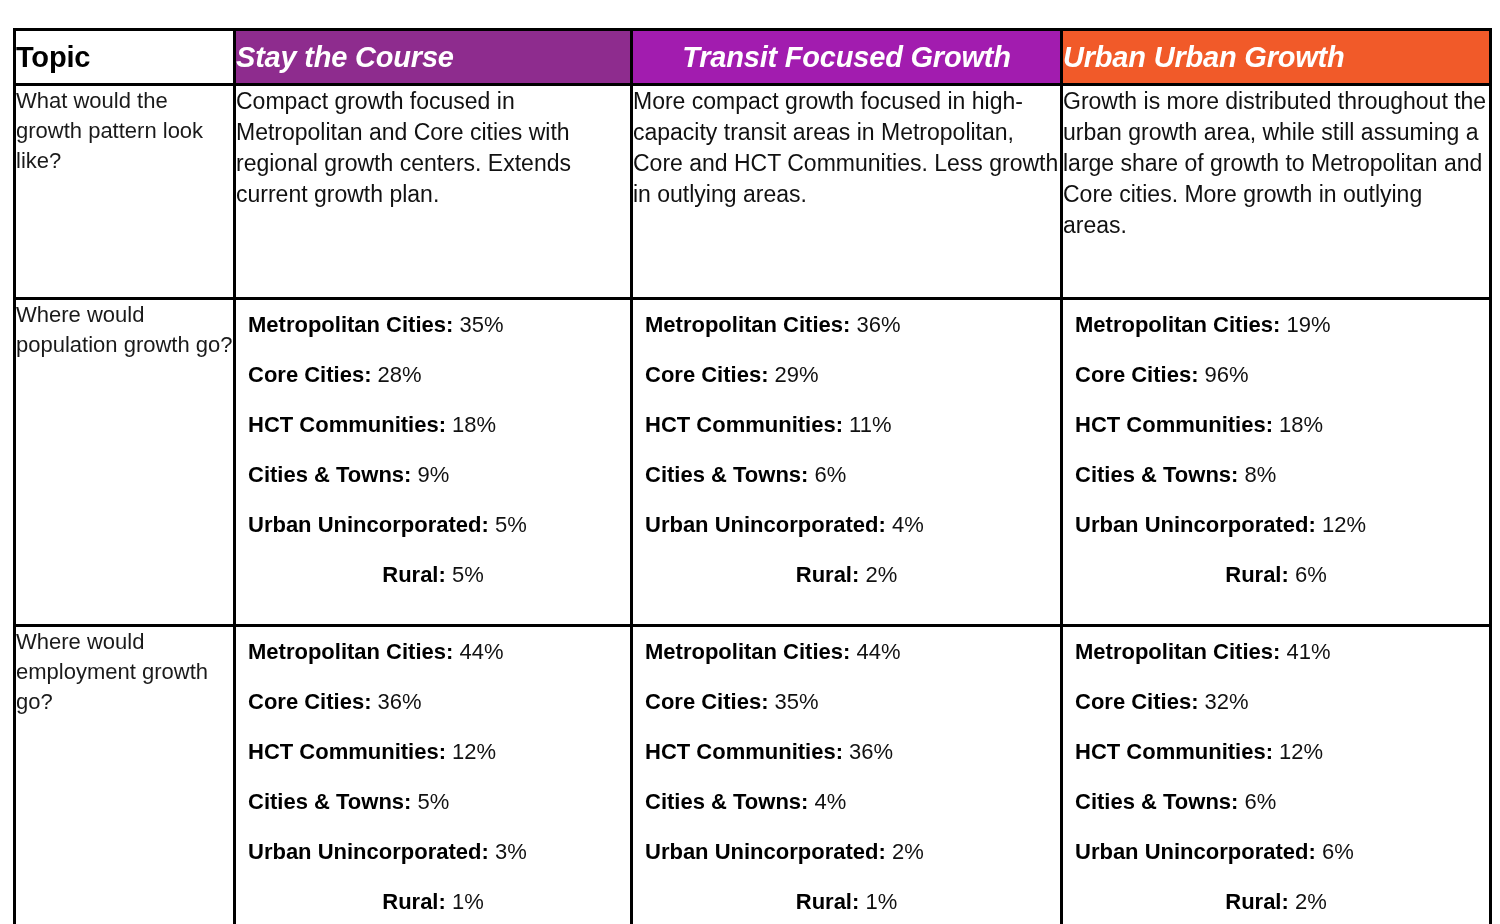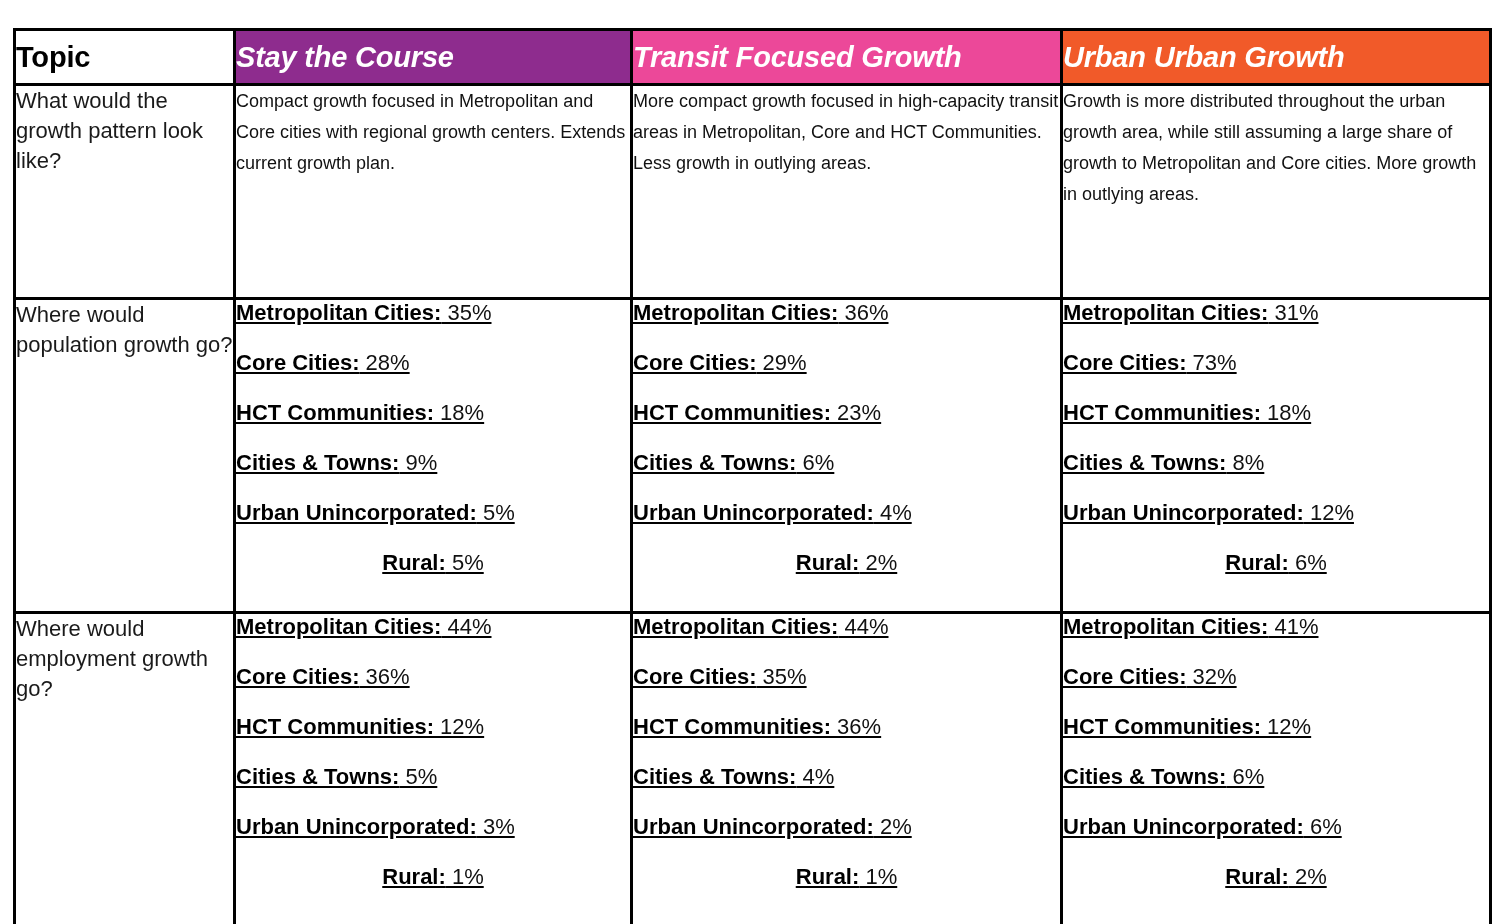--- a/index.html
+++ b/index.html
@@ -65,31 +65,30 @@
   
   td.cell {
     padding: 16px 14px 10px 16px;
   }
   td.cell-topic {
     font-size: 22px;
     line-height: 30px;
     color: #1a1a1a;
   }
   td.cell-desc {
-    font-size: 18px;
+    font-size: 23px;
     line-height: 31px;
     color: #111111;
   }
 
   
   ul.breakdown {
     list-style: none;
     margin: 0;
-    padding: 0;
-    text-decoration: underline;
+    padding: 12px;
   }
   ul.breakdown li {
     font-size: 22px;
     line-height: 26px;
     margin-bottom: 24px;
     color: #111111;
     white-space: nowrap;
   }
   ul.breakdown li:last-child {
     margin-bottom: 0;
@@ -118,21 +117,21 @@
     <col class="c-topic">
     <col class="c-stay">
     <col class="c-transit">
     <col class="c-reset">
   </colgroup>
 
   <thead>
     <tr class="header-row">
       <th class="head head-topic">Topic</th>
       <th class="head head-scenario" style="background-color: rgb(142, 44, 142);">Stay the Course</th>
-      <th class="head head-scenario" style="background-color: #ec4899;">Transit Focused Growth</th>
+      <th class="head head-scenario" style="background-color: #a21caf; text-align: center;">Transit Focused Growth</th>
       <th class="head head-scenario" style="background-color: rgb(241, 90, 41);">Urban Urban Growth</th>
     </tr>
   </thead>
 
   <tbody>
 
     <tr class="row-desc">
       <td class="cell cell-topic">What would the growth pattern look like?</td>
       <td class="cell cell-desc">Compact growth focused in Metropolitan and Core cities with regional growth centers. Extends current growth plan.</td>
       <td class="cell cell-desc">More compact growth focused in high-capacity transit areas in Metropolitan, Core and HCT Communities. Less growth in outlying areas.</td>
@@ -148,30 +147,30 @@
             <li><span class="bd-label">HCT Communities:</span><span class="bd-value"> 18%</span></li>
             <li><span class="bd-label">Cities &amp; Towns:</span><span class="bd-value"> 9%</span></li>
             <li><span class="bd-label">Urban Unincorporated:</span><span class="bd-value"> 5%</span></li>
             <li><span class="bd-label">Rural:</span><span class="bd-value"> 5%</span></li>
           </ul>
       </td>
       <td class="cell row-pop">
         <ul class="breakdown">
             <li><span class="bd-label">Metropolitan Cities:</span><span class="bd-value"> 36%</span></li>
             <li><span class="bd-label">Core Cities:</span><span class="bd-value"> 29%</span></li>
-            <li><span class="bd-label">HCT Communities:</span><span class="bd-value"> 23%</span></li>
+            <li><span class="bd-label">HCT Communities:</span><span class="bd-value"> 11%</span></li>
             <li><span class="bd-label">Cities &amp; Towns:</span><span class="bd-value"> 6%</span></li>
             <li><span class="bd-label">Urban Unincorporated:</span><span class="bd-value"> 4%</span></li>
             <li><span class="bd-label">Rural:</span><span class="bd-value"> 2%</span></li>
           </ul>
       </td>
       <td class="cell row-pop">
         <ul class="breakdown">
-            <li><span class="bd-label">Metropolitan Cities:</span><span class="bd-value"> 31%</span></li>
-            <li><span class="bd-label">Core Cities:</span><span class="bd-value"> 73%</span></li>
+            <li><span class="bd-label">Metropolitan Cities:</span><span class="bd-value"> 19%</span></li>
+            <li><span class="bd-label">Core Cities:</span><span class="bd-value"> 96%</span></li>
             <li><span class="bd-label">HCT Communities:</span><span class="bd-value"> 18%</span></li>
             <li><span class="bd-label">Cities &amp; Towns:</span><span class="bd-value"> 8%</span></li>
             <li><span class="bd-label">Urban Unincorporated:</span><span class="bd-value"> 12%</span></li>
             <li><span class="bd-label">Rural:</span><span class="bd-value"> 6%</span></li>
           </ul>
       </td>
     </tr>
 
     <tr class="row-emp">
       <td class="cell cell-topic">Where would employment growth go?</td>

